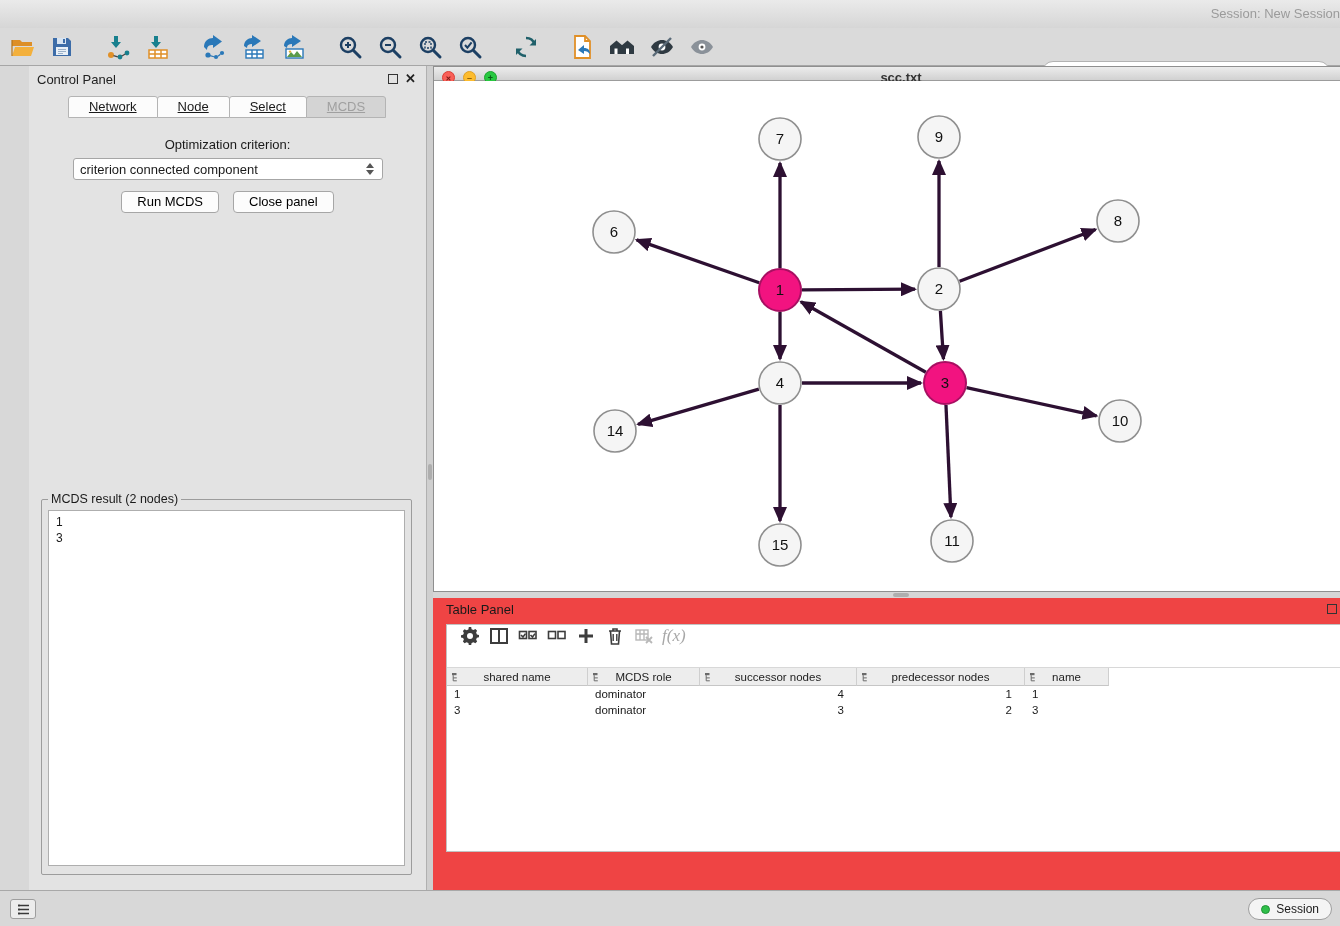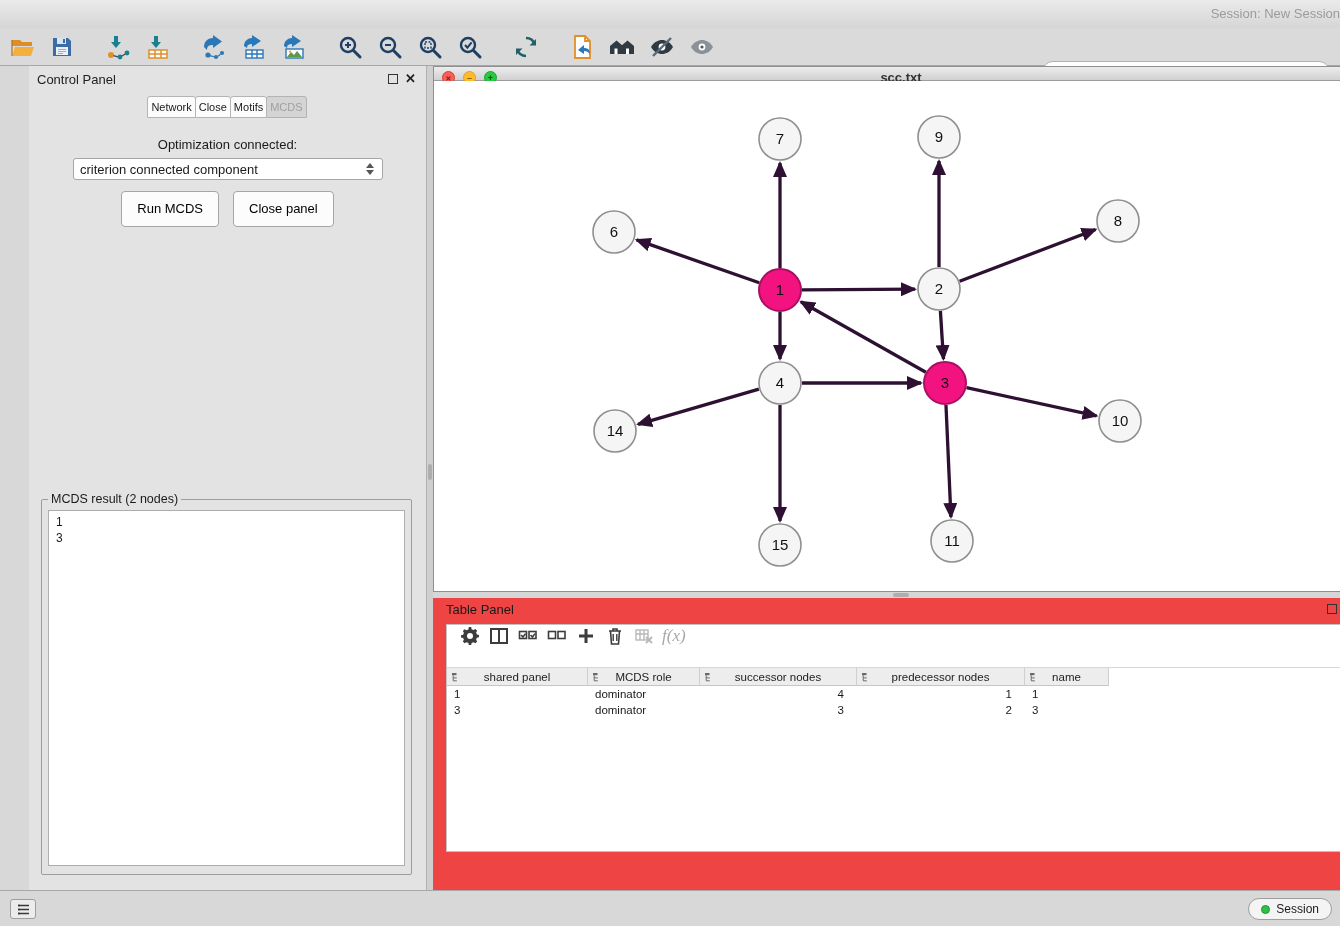--- a/index.html
+++ b/index.html
@@ -26,34 +26,34 @@
   
   .control-panel { position:absolute; left:0; top:0; width:398px; height:824px; background:#e3e3e3; border-right:1px solid #b0b0b0; }
   .cp-header { position:absolute; left:0; top:0; width:100%; height:26px; }
   .cp-title { position:absolute; left:8px; top:6px; font-size:13px; color:#222; }
   .panel-float { position:absolute; width:10px; height:10px; border:1.5px solid #333; top:8px; }
   .panel-close { position:absolute; top:5px; font-size:13px; font-weight:bold; color:#222; }
   .cp-header .panel-float { right:28px; }
   .cp-header .panel-close { right:10px; }
 
   .cp-tabs { position:absolute; left:0; top:30px; width:100%; display:flex; justify-content:center; }
-  .ui-tab { border:1px solid #b4b4b4; background:#fcfcfc; padding:2px 3px; font-size:11px; color:#1a1a1a;
-    border-radius:3px 3px 0 0; margin-left:-1px; line-height:16px; cursor:default; }
+  .ui-tab { border:1px solid #b4b4b4; background:#fcfcfc; padding:2px 20px; font-size:13px; color:#1a1a1a;
+    border-radius:3px 3px 0 0; margin-left:-1px; line-height:16px; cursor:default;text-decoration:underline; }
   .ui-tab.active { background:#d4d4d4; color:#a0a0a0; }
 
   .cp-opt-label { position:absolute; left:0; top:71px; width:100%; text-align:center; font-size:13px; }
   .cp-dropdown { position:absolute; left:44px; top:92px; width:310px; height:22px; background:#fff;
     border:1px solid #a6a6a6; border-radius:3px; display:flex; align-items:center; padding:0 6px; font-size:13px; }
   .dd-arrows { margin-left:auto; display:flex; flex-direction:column; gap:2px; padding-right:2px; }
   .dd-arrows i { width:0; height:0; border-left:4px solid transparent; border-right:4px solid transparent; display:block; }
   .dd-arrows .up { border-bottom:5px solid #555; }
   .dd-arrows .down { border-top:5px solid #555; }
 
   .cp-buttons { position:absolute; left:0; top:125px; width:100%; display:flex; justify-content:center; gap:14px; }
-  .cp-btn { background:#fcfcfc; border:1px solid #a6a6a6; border-radius:4px; font-size:13px; height:36px;
+  .cp-btn { background:#fcfcfc; border:1px solid #a6a6a6; border-radius:4px; font-size:13px; height:22px;
     padding:0 15px; line-height:20px; cursor:default; font-family:"Liberation Sans", sans-serif; }
 
   .cp-result { position:absolute; left:12px; top:426px; width:371px; height:383px;
     border:1px solid #9c9c9c; border-radius:2px; background:#e3e3e3; }
   .cp-result legend { font-size:12.5px; margin-left:6px; padding:0 3px; color:#1a1a1a; }
   .result-box { position:absolute; left:6px; right:6px; top:4px; bottom:8px; background:#fff;
     border:1px solid #aeaeae; padding:3px 7px; font-size:12px; line-height:16px; white-space:pre; overflow:hidden; }
 
   
   .right-region { position:absolute; left:398px; top:0; width:942px; height:824px; }
@@ -266,25 +266,25 @@
 <div class="main">
 
   <div class="control-panel">
     <div class="cp-header">
       <span class="cp-title">Control Panel</span>
       <span class="panel-float"></span>
       <span class="panel-close">✕</span>
     </div>
     <div class="cp-tabs">
         <div class="ui-tab">Network</div>
-        <div class="ui-tab">Close</div>
-        <div class="ui-tab">Motifs</div>
+        <div class="ui-tab">Node</div>
+        <div class="ui-tab">Select</div>
         <div class="ui-tab active">MCDS</div>
       </div>
-    <div class="cp-opt-label">Optimization connected:</div>
+    <div class="cp-opt-label">Optimization criterion:</div>
     <div class="cp-dropdown">
       <span>criterion connected component</span>
       <span class="dd-arrows">
           <i class="up"></i>
           <i class="down"></i>
         </span>
     </div>
     <div class="cp-buttons">
       <button class="cp-btn">Run MCDS</button>
       <button class="cp-btn">Close panel</button>
@@ -447,21 +447,21 @@
             <span class="tb2-icon" style="width: auto;">
               <span class="fx">f(x)</span>
             </span>
           </div>
         <div class="tp-thead">
             <div class="th-cell" style="width: 141px;">
               <span class="th-icon"><svg viewBox="0 0 11 11" width="11" height="11">
                   <rect x="1" y="1" width="4.5" height="2.2" fill="#6a6a6a"></rect>
                   <path d="M2.2 3.2v5.6h3.6M2.2 5.9h3.6" stroke="#6a6a6a" stroke-width="1" fill="none"></path>
                 </svg></span>
-              <span>shared panel</span>
+              <span>shared name</span>
             </div>
             <div class="th-cell" style="width: 112px;">
               <span class="th-icon"><svg viewBox="0 0 11 11" width="11" height="11">
                   <rect x="1" y="1" width="4.5" height="2.2" fill="#6a6a6a"></rect>
                   <path d="M2.2 3.2v5.6h3.6M2.2 5.9h3.6" stroke="#6a6a6a" stroke-width="1" fill="none"></path>
                 </svg></span>
               <span>MCDS role</span>
             </div>
             <div class="th-cell" style="width: 157px;">
               <span class="th-icon"><svg viewBox="0 0 11 11" width="11" height="11">

